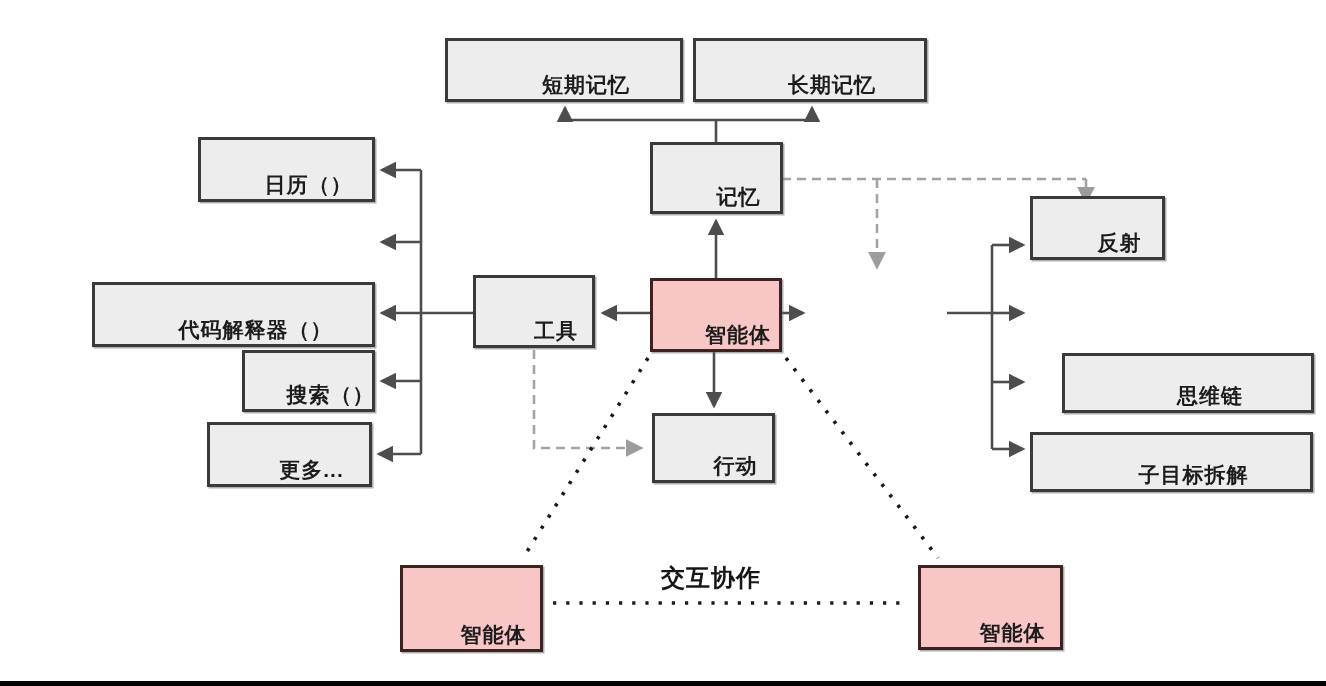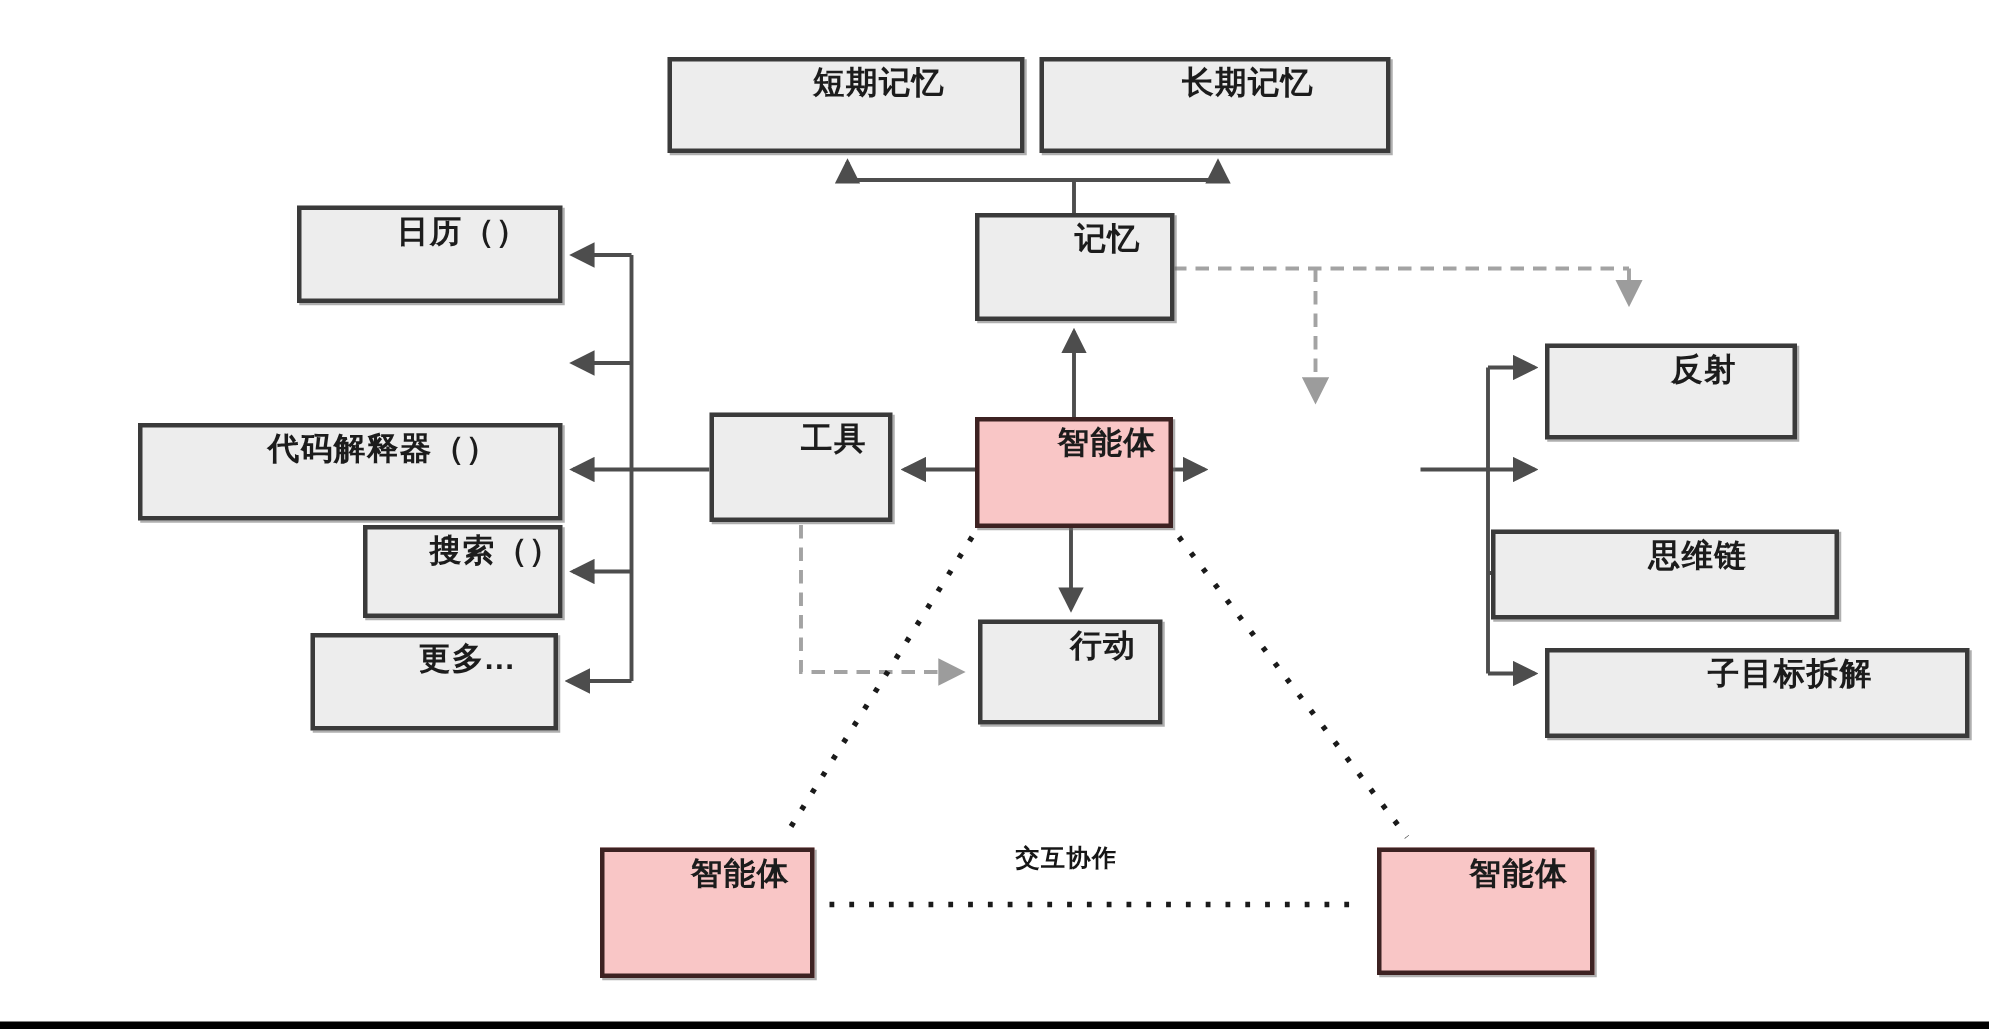--- a/index.html
+++ b/index.html
@@ -18,21 +18,21 @@
   #wires {
     position: absolute;
     left: 0; top: 0;
     width: 1326px; height: 686px;
     z-index: 1;
   }
   .node {
     position: absolute;
     z-index: 2;
     display: flex;
-    align-items: flex-start;
+    align-items: flex-end;
     justify-content: center;
     box-sizing: border-box;
     background: var(--node-fill, #ededed);
     border: 3px solid var(--node-border, #3a3a3a);
     box-shadow: 1.5px 1.5px 0 rgba(110,110,110,0.55);
     padding-left: 44px;
   }
   .node span {
     font-size: 21px;
     font-weight: 700;
@@ -41,21 +41,21 @@
     white-space: nowrap;
   }
   .node.pink {
     background: var(--agent-fill, #f9c6c6);
     border-color: var(--agent-border, #3d2222);
   }
   .edge-label {
     position: absolute;
     z-index: 2;
     transform: translateX(-50%);
-    font-size: 16px;
+    font-size: 24px;
     font-weight: 700;
     color: #161616;
     letter-spacing: 1px;
     white-space: nowrap;
   }
   .bottom-rule {
     position: absolute;
     left: 0;
     top: 681px;
     width: 1326px;
@@ -146,24 +146,24 @@
   <div class="node" style="left:92px; top:282px; width:283px; height:65px">
     <span>代码解释器（）</span>
   </div>
   <div class="node" style="left:242px; top:350px; width:133px; height:62px">
     <span>搜索（）</span>
   </div>
   <div class="node" style="left:207px; top:422px; width:165px; height:65px">
     <span>更多...</span>
   </div>
 
-  <div class="node" style="left:1030px; top:229px; width:168px; height:64px">
+  <div class="node" style="left:1030px; top:196px; width:135px; height:64px">
     <span>反射</span>
   </div>
-  <div class="node" style="left:994px; top:353px; width:232px; height:60px">
+  <div class="node" style="left:1062px; top:353px; width:252px; height:60px">
     <span>思维链</span>
   </div>
   <div class="node" style="left:1030px; top:432px; width:283px; height:60px">
     <span>子目标拆解</span>
   </div>
 
   <div class="node pink" style="left:400px; top:565px; width:143px; height:87px">
     <span>智能体</span>
   </div>
   <div class="node pink" style="left:918px; top:565px; width:145px; height:85px">

